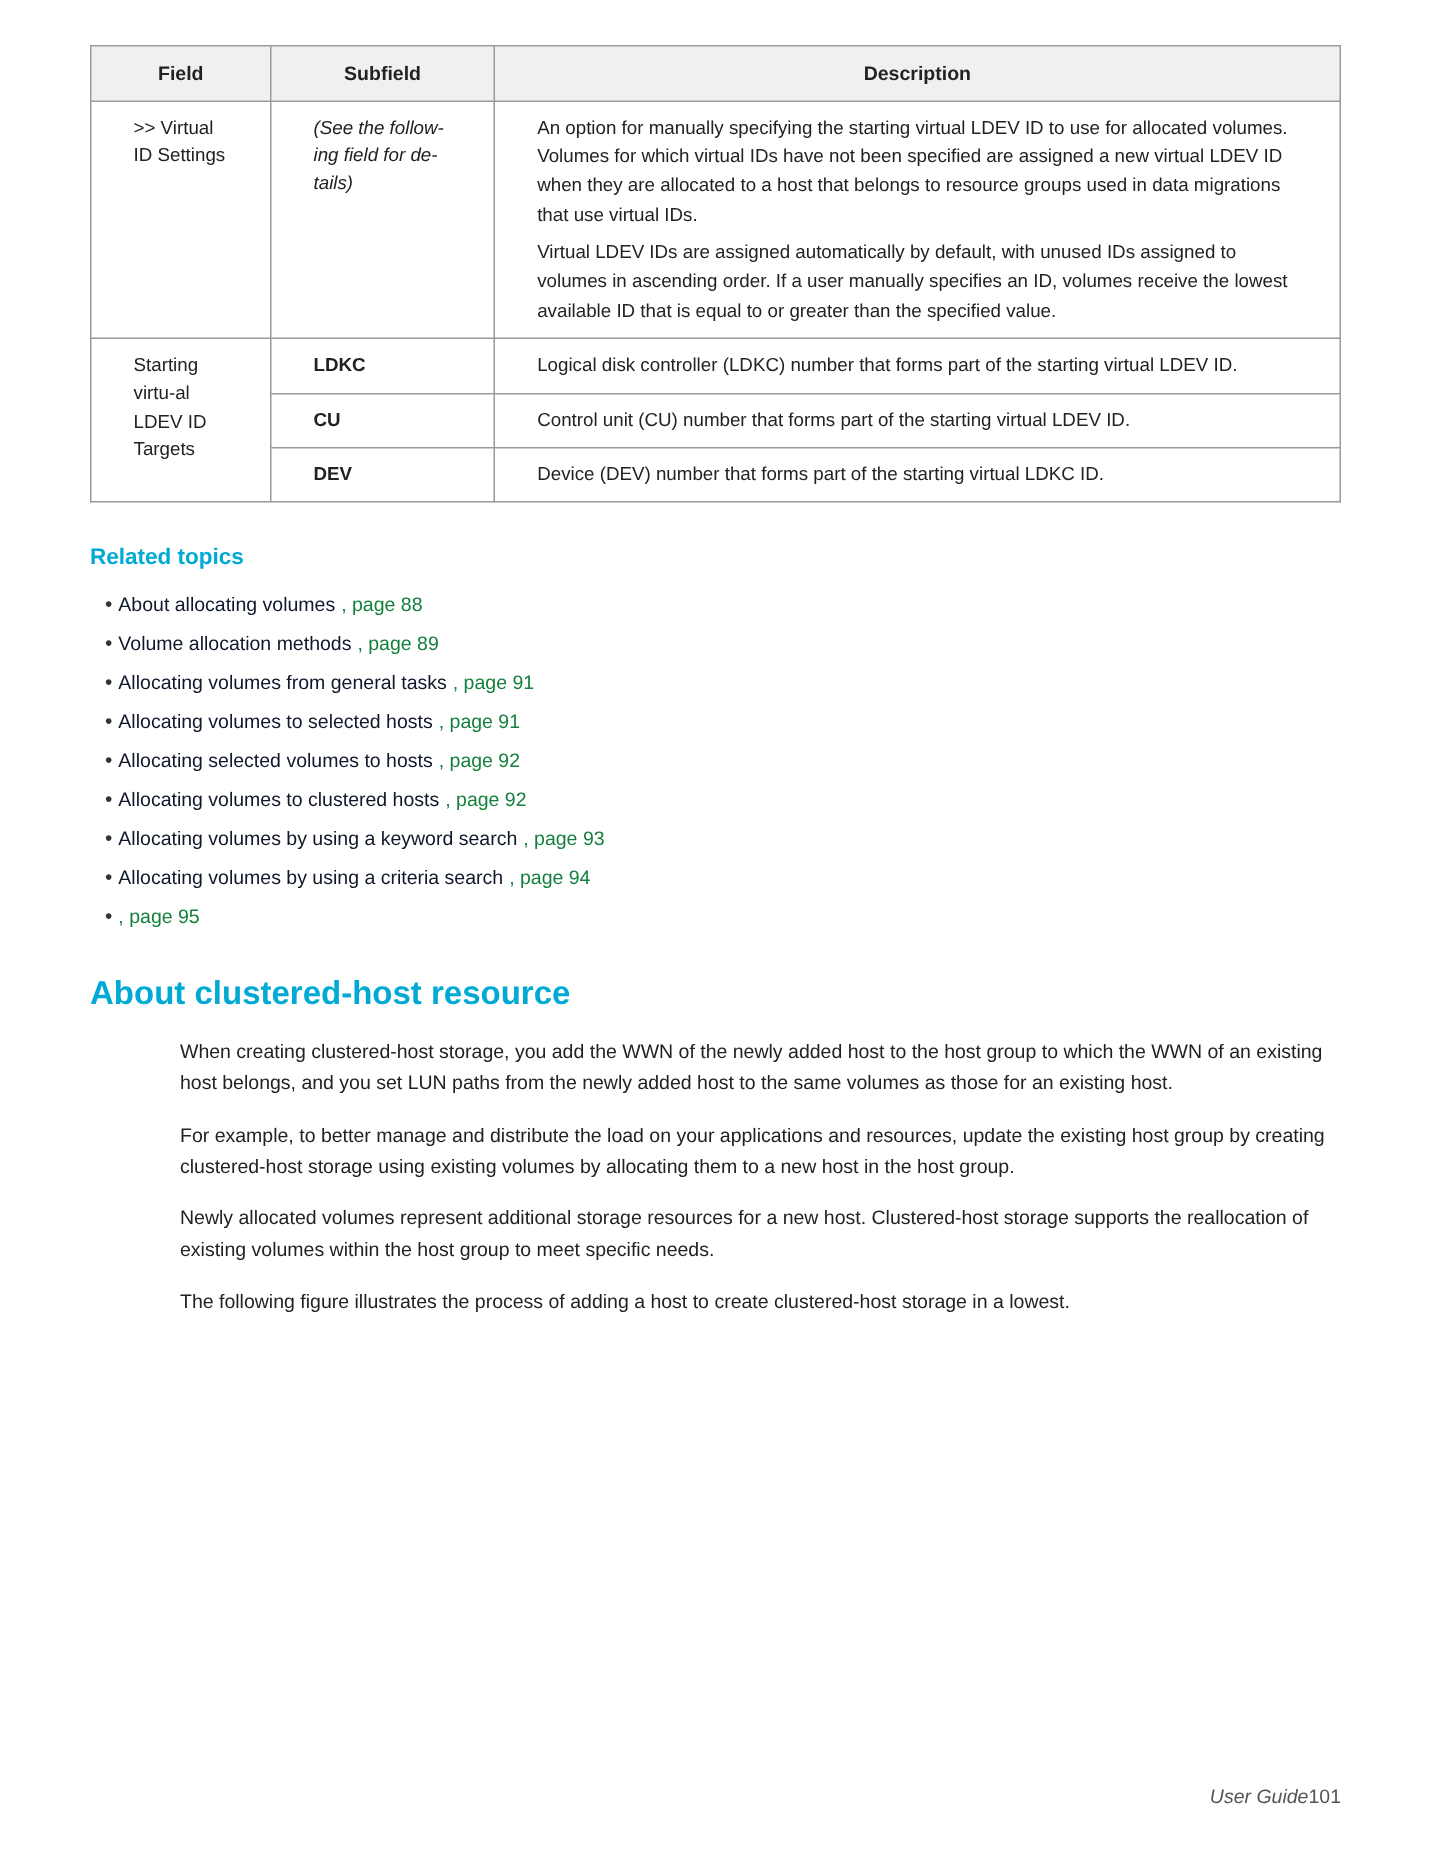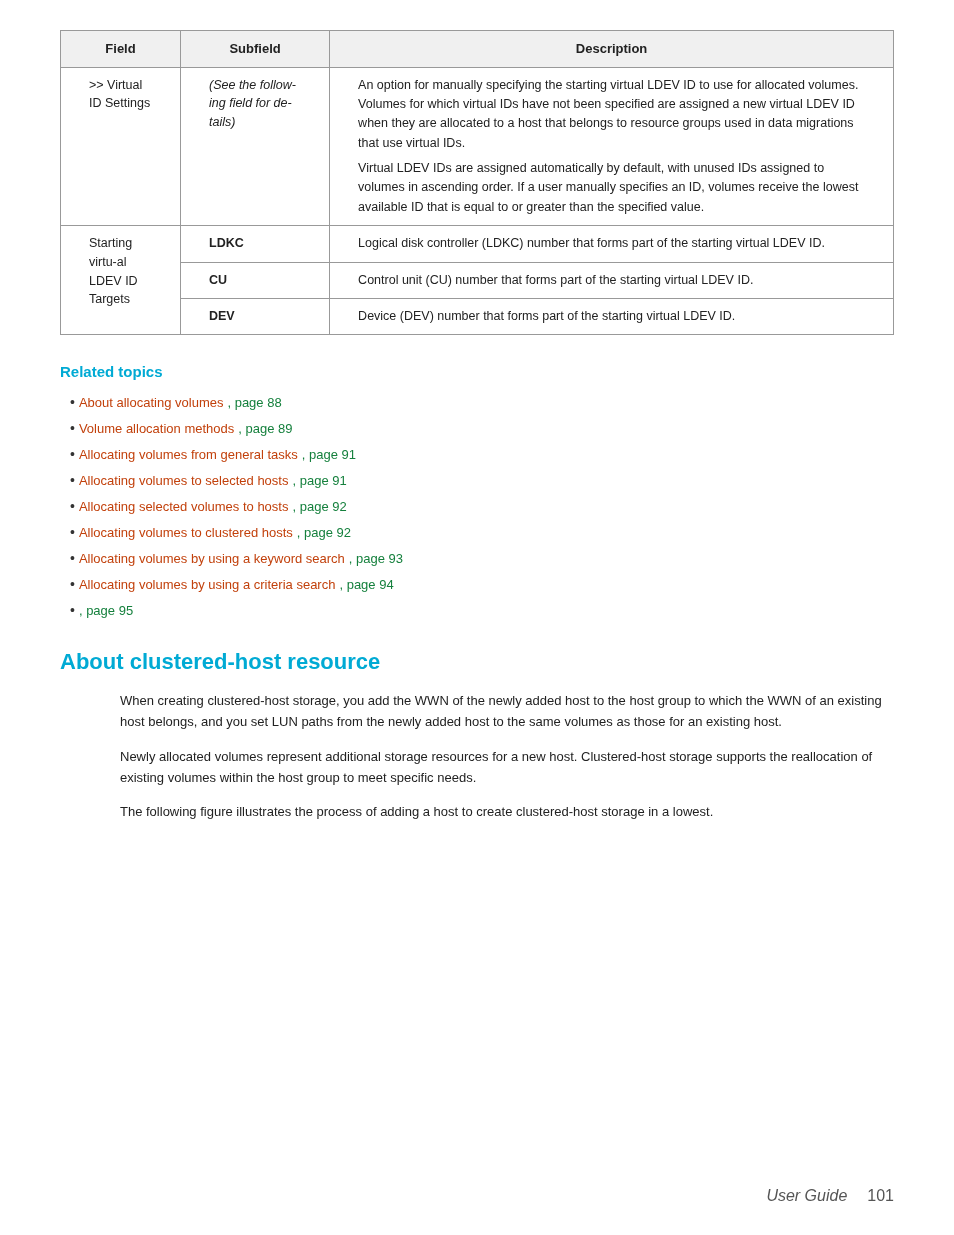--- a/index.html
+++ b/index.html
@@ -81,21 +81,21 @@
       align-items: baseline;
       gap: 4px;
     }
     .related-topics-list li::before {
       content: "•";
       color: #333;
       font-size: 14px;
       flex-shrink: 0;
     }
     .related-topics-list li a {
-      color: #c2410c;
+      color: #0f172a;
       text-decoration: none;
     }
     .related-topics-list li .page-ref {
       color: #15803d;
       text-decoration: none;
     }
 
     
     .section-heading {
       color: #00aad4;
@@ -109,24 +109,23 @@
       font-size: 13px;
       line-height: 1.6;
       color: #222;
     }
 
     
     .page-footer {
       position: absolute;
       bottom: 30px;
       right: 60px;
-      font-size: 16px;
+      font-size: 13px;
       color: #555;
       display: flex;
-      gap: 20px;
     }
     .page-footer .footer-label {
       font-style: italic;
     }
     .page-footer .footer-number {
       font-style: normal;
     }
   </style>
 </head>
 <body>
@@ -156,21 +155,21 @@
       <td class="desc-cell">Logical disk controller (LDKC) number that forms part of the starting virtual LDEV ID.</td>
     </tr>
 
     <tr>
       <td class="subfield-bold">CU</td>
       <td class="desc-cell">Control unit (CU) number that forms part of the starting virtual LDEV ID.</td>
     </tr>
 
     <tr>
       <td class="subfield-bold">DEV</td>
-      <td class="desc-cell">Device (DEV) number that forms part of the starting virtual LDEV ID.</td>
+      <td class="desc-cell">Device (DEV) number that forms part of the starting virtual LDKC ID.</td>
     </tr>
   </tbody>
 </table>
 
 <div>
   <div class="related-topics-heading">Related topics</div>
   <ul class="related-topics-list">
     <li>
       <a href="#">About allocating volumes</a>
         <span class="page-ref">, page 88</span>
@@ -205,20 +204,21 @@
     </li>
     <li>
         <span class="page-ref">, page 95</span>
     </li>
   </ul>
 </div>
 
 <div>
   <h2 class="section-heading">About clustered-host resource</h2>
   <p class="body-text">When creating clustered-host storage, you add the WWN of the newly added host to the host group to which the WWN of an existing host belongs, and you set LUN paths from the newly added host to the same volumes as those for an existing host.</p>
+  <p class="body-text">For example, to better manage and distribute the load on your applications and resources, update the existing host group by creating clustered-host storage using existing volumes by allocating them to a new host in the host group.</p>
   <p class="body-text">Newly allocated volumes represent additional storage resources for a new host. Clustered-host storage supports the reallocation of existing volumes within the host group to meet specific needs.</p>
   <p class="body-text">The following figure illustrates the process of adding a host to create clustered-host storage in a lowest.</p>
 </div>
 
 <div class="page-footer">
   <span class="footer-label">User Guide</span>
   <span class="footer-number">101</span>
 </div>
 
 </body></html>

